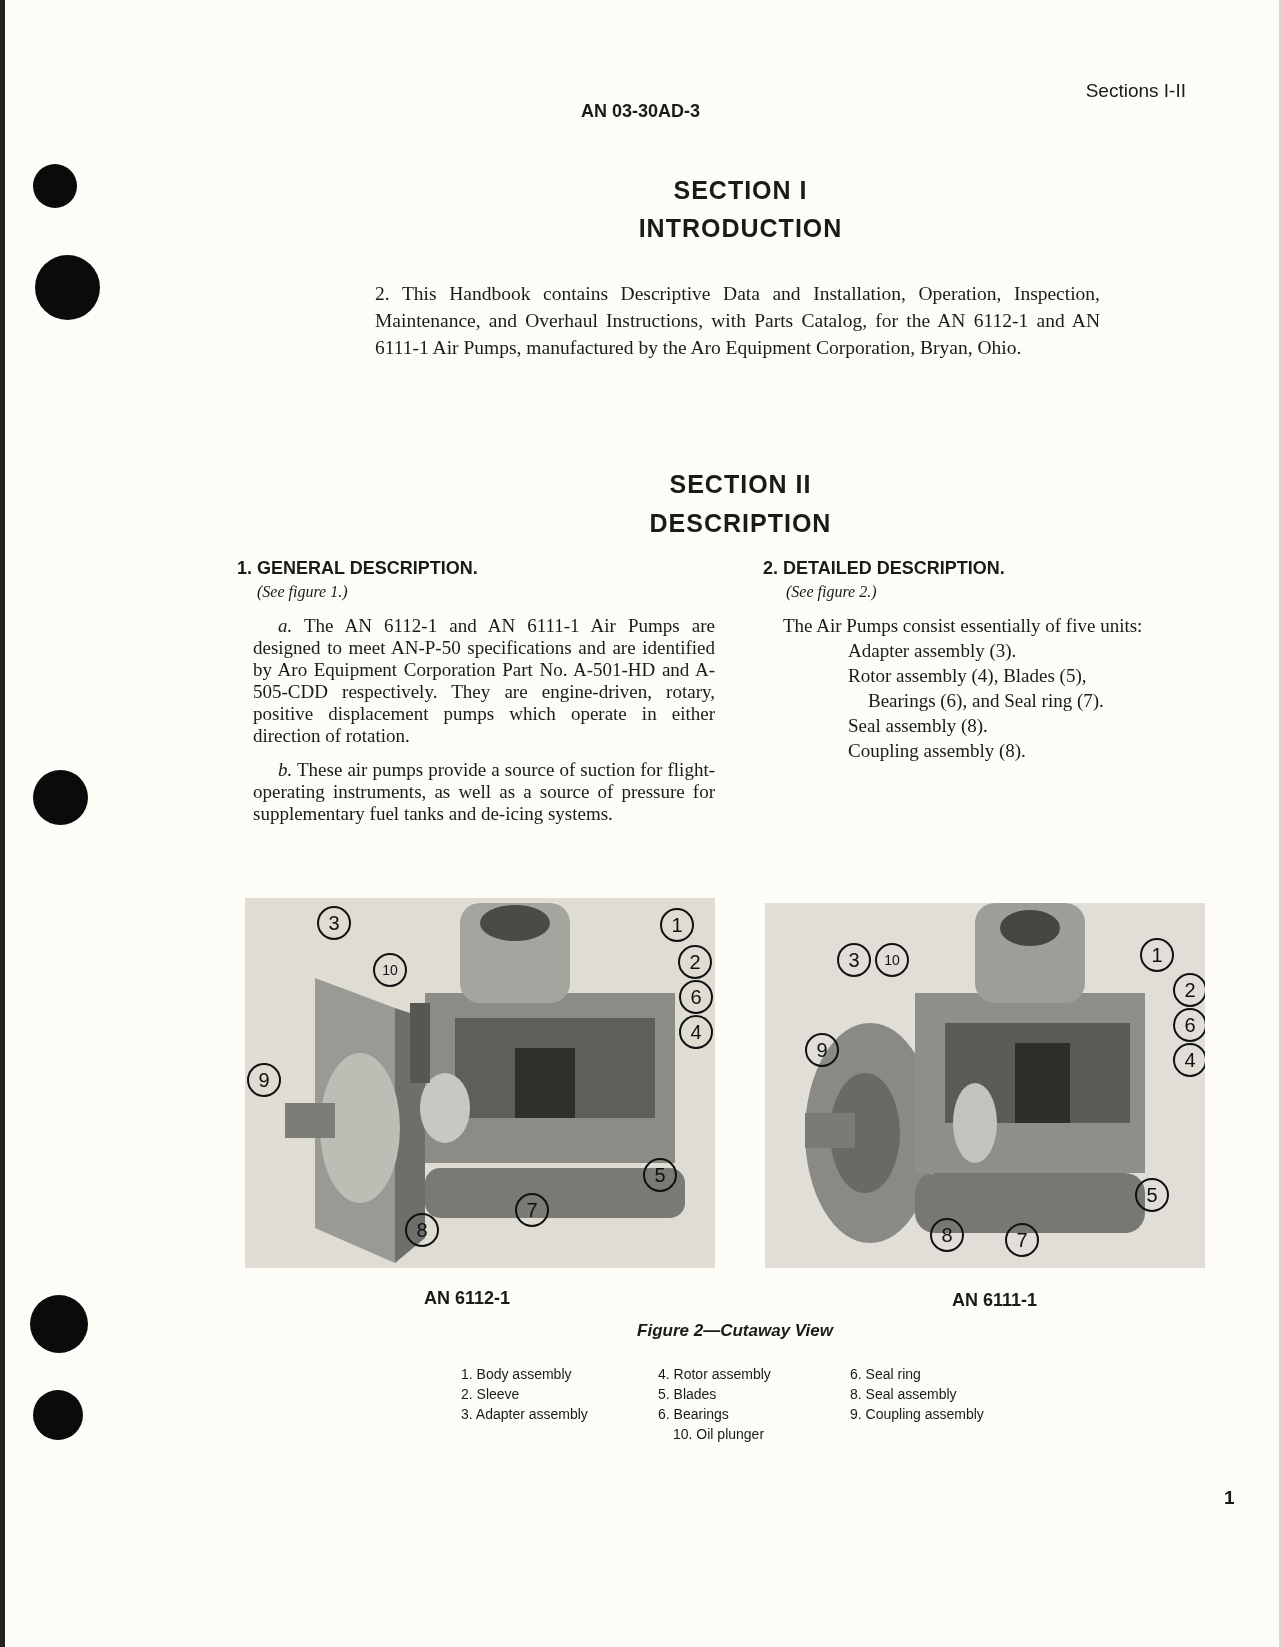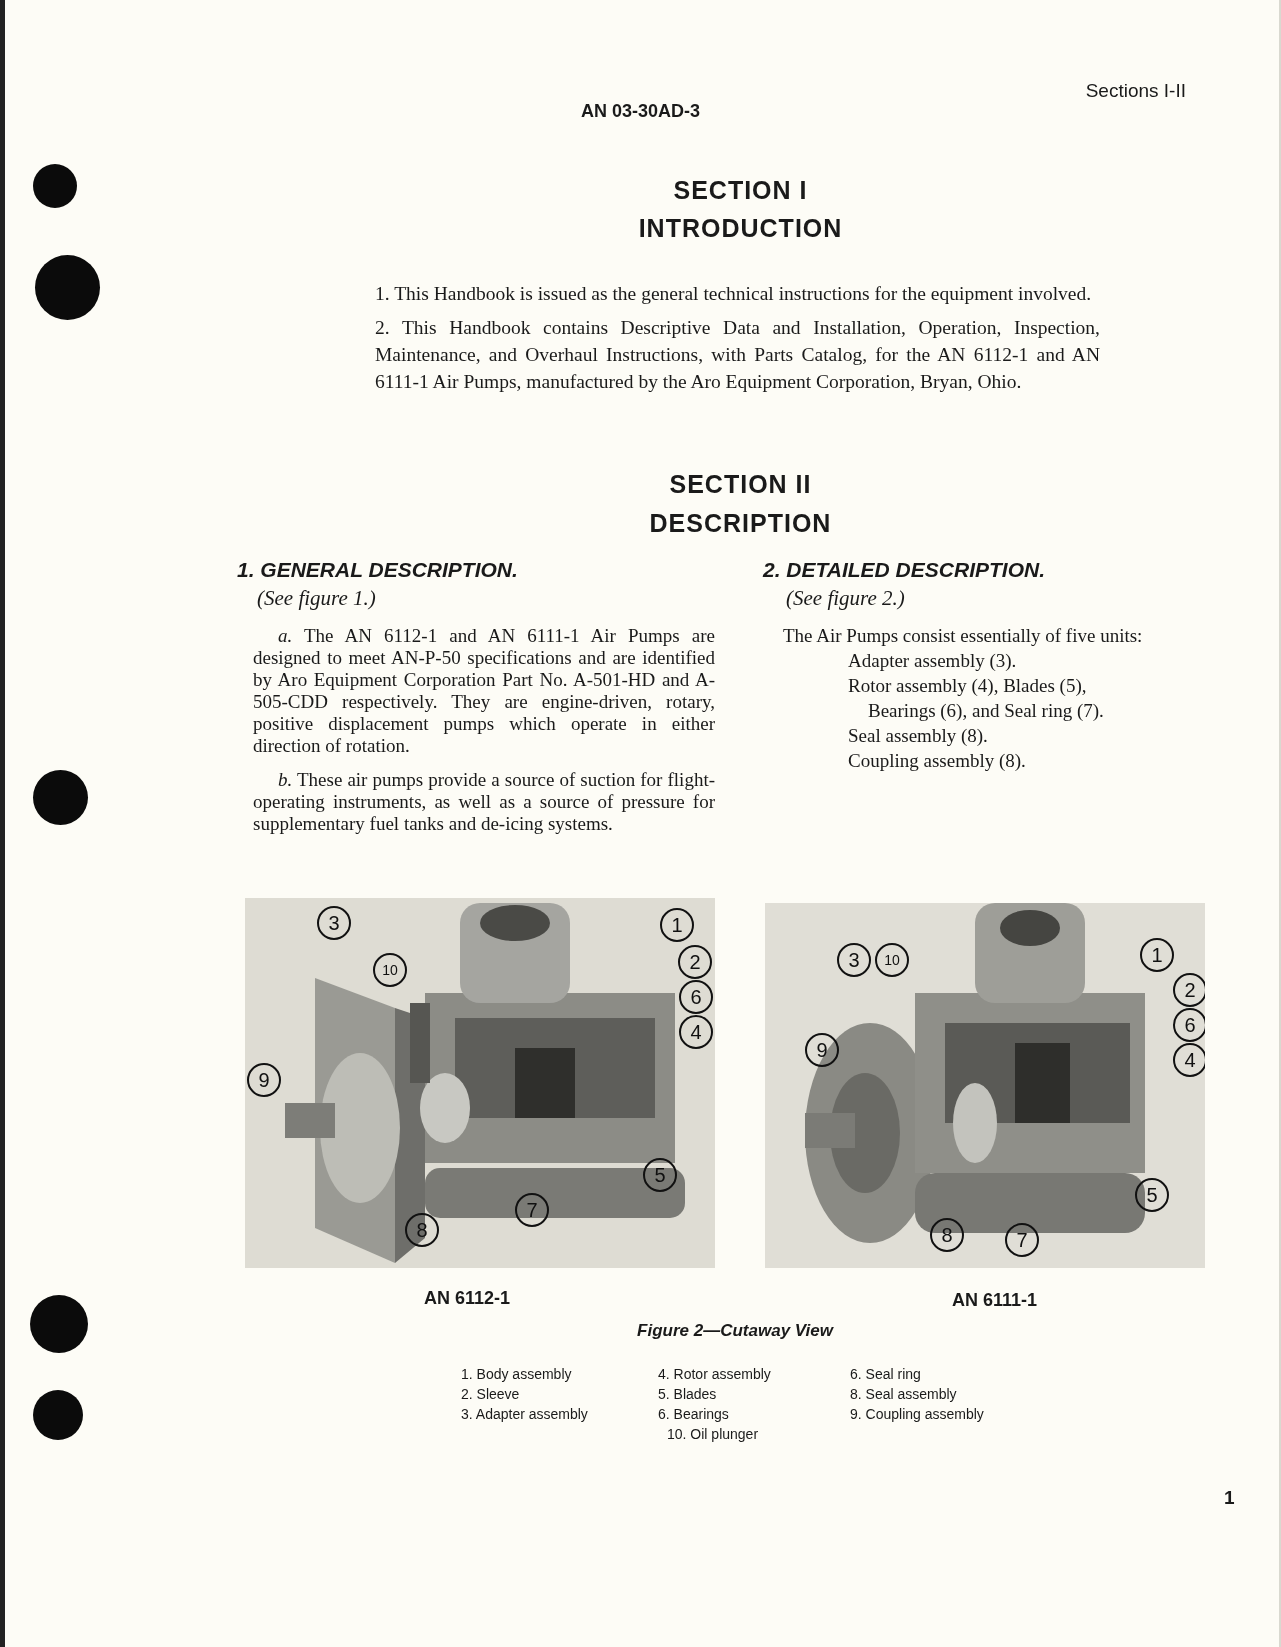--- a/index.html
+++ b/index.html
@@ -8,22 +8,22 @@
   .sans{font-family:"Liberation Sans","DejaVu Sans",sans-serif;}
   .abs{position:absolute;}
   .leftbar{position:absolute;left:0;top:0;width:5px;height:1647px;background:#222;}
   .rightbar{position:absolute;right:0;top:0;width:2px;height:1647px;background:#d9d9d0;}
   .hole{position:absolute;background:#0b0b0b;border-radius:50%;}
   .header-right{right:95px;top:80px;font-size:19px;}
   .doc-num{left:0;width:1281px;text-align:center;top:101px;font-size:18px;font-weight:bold;}
   .sec-title{left:0;width:1481px;text-align:center;font-weight:900;font-size:25px;letter-spacing:1px;}
   .para{left:375px;width:725px;font-size:19.5px;line-height:27px;text-align:justify;}
   .para p{margin:0 0 7px 0;}
-  .sub-h{font-weight:bold;font-size:21px;font-style:italic;}
-  .italic-ref{font-style:italic;font-size:21px;}
+  .sub-h{font-weight:bold;font-size:18px;}
+  .italic-ref{font-style:italic;font-size:16px;}
   .col{font-size:19px;line-height:22px;text-align:justify;}
   .col p{margin:0 0 12px 16px;text-indent:25px;}
   .list{font-size:19px;line-height:25px;}
   .photo{position:absolute;background:#dcdcd4;overflow:hidden;}
   .callout{position:absolute;width:30px;height:30px;border:2px solid #111;border-radius:50%;background:transparent;font-family:"Liberation Sans",sans-serif;font-size:20px;line-height:30px;text-align:center;color:#111;}
   .caption{font-weight:bold;font-size:18px;}
   .fig-title{font-weight:bold;font-style:italic;font-size:17px;}
   .legend{font-size:14px;line-height:20px;}
 </style>
 </head>
@@ -38,21 +38,20 @@
 <div class="hole" style="left:30px;top:1295px;width:58px;height:58px;"></div>
 <div class="hole" style="left:33px;top:1390px;width:50px;height:50px;"></div>
 
 <div class="abs sans header-right">Sections I-II</div>
 <div class="abs sans doc-num">AN 03-30AD-3</div>
 
 <div class="abs sans sec-title" style="top:176px;">SECTION I</div>
 <div class="abs sans sec-title" style="top:214px;">INTRODUCTION</div>
 
 <div class="abs serif para" style="top:280px;">
-  <p>1.  This Handbook is issued as the general technical instructions for the equipment involved.</p>
   <p>2.  This Handbook contains Descriptive Data and Installation, Operation, Inspection, Maintenance, and Overhaul Instructions, with Parts Catalog, for the AN 6112-1 and AN 6111-1 Air Pumps, manufactured by the Aro Equipment Corporation, Bryan, Ohio.</p>
 </div>
 
 <div class="abs sans sec-title" style="top:470px;">SECTION II</div>
 <div class="abs sans sec-title" style="top:509px;">DESCRIPTION</div>
 
 <div class="abs" style="left:237px;top:558px;width:478px;">
   <div class="sans sub-h">1. GENERAL DESCRIPTION.</div>
   <div class="serif italic-ref" style="margin:4px 0 14px 20px;">(See figure 1.)</div>
   <div class="serif col">
@@ -134,21 +133,21 @@
 
 <div class="abs sans legend" style="left:461px;top:1364px;">
   <div>1. Body assembly</div>
   <div>2. Sleeve</div>
   <div>3. Adapter assembly</div>
 </div>
 <div class="abs sans legend" style="left:658px;top:1364px;">
   <div>4. Rotor assembly</div>
   <div>5. Blades</div>
   <div>6. Bearings</div>
-  <div style="margin-left:9px;">10. Oil plunger</div>
+  <div style="margin-left:15px;">10. Oil plunger</div>
 </div>
 <div class="abs sans legend" style="left:850px;top:1364px;">
   <div>6. Seal ring</div>
   <div>8. Seal assembly</div>
   <div>9. Coupling assembly</div>
 </div>
 
 <div class="abs sans" style="left:1224px;top:1487px;font-size:19px;font-weight:bold;">1</div>
 
 </body></html>

